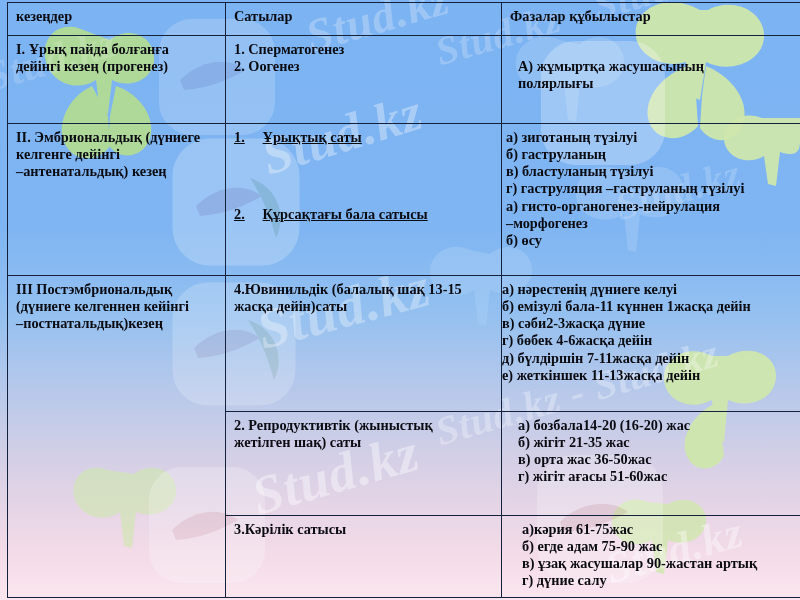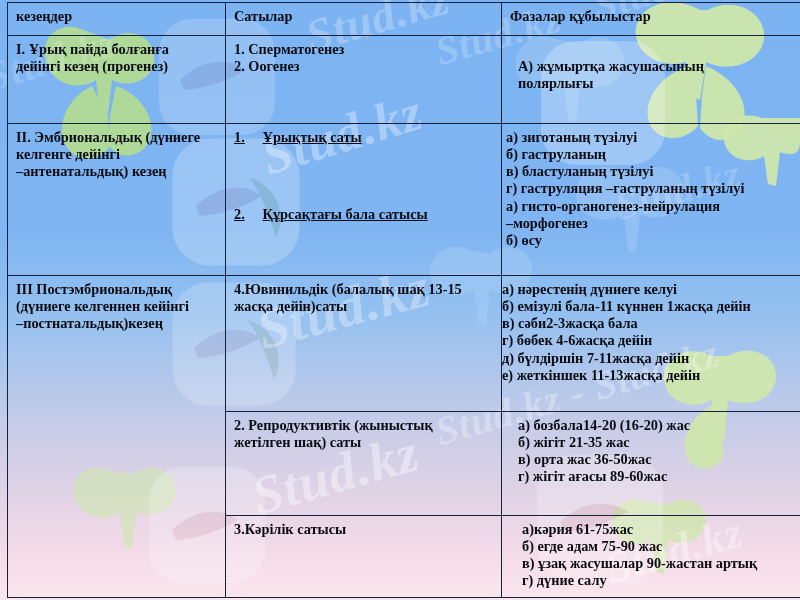--- a/index.html
+++ b/index.html
@@ -242,37 +242,37 @@
         <span class="line">(дүниеге келгеннен кейінгі</span>
         <span class="line">–постнатальдық)кезең</span>
       </td>
       <td>
         <span class="line">4.Ювинильдік (балалық шақ 13-15</span>
         <span class="line">жасқа дейін)саты</span>
       </td>
       <td style="padding-left:0;">
         <span class="line">а) нәрестенің дүниеге келуі</span>
         <span class="line">б) емізулі бала-11 күннен 1жасқа дейін</span>
-        <span class="line">в) сәби2-3жасқа бала</span>
+        <span class="line">в) сәби2-3жасқа дүние</span>
         <span class="line">г) бөбек 4-6жасқа дейін</span>
         <span class="line">д) бүлдіршін 7-11жасқа дейін</span>
         <span class="line">е) жеткіншек 11-13жасқа дейін</span>
       </td>
     </tr>
 
     <tr style="height:104px;font-family:Liberation Serif, serif;">
       <td>
         <span class="line">2. Репродуктивтік (жыныстық</span>
         <span class="line">жетілген шақ) саты</span>
       </td>
       <td style="padding-left:16px;">
         <span class="line">а) бозбала14-20 (16-20) жас</span>
         <span class="line">б) жігіт 21-35 жас</span>
         <span class="line">в) орта жас 36-50жас</span>
-        <span class="line">г) жігіт ағасы 89-60жас</span>
+        <span class="line">г) жігіт ағасы 51-60жас</span>
       </td>
     </tr>
 
     <tr>
       <td>
         <span class="line">3.Кәрілік сатысы</span>
       </td>
       <td style="padding-left:20px;">
         <span class="line">а)кәрия 61-75жас</span>
         <span class="line">б) егде адам 75-90 жас</span>

